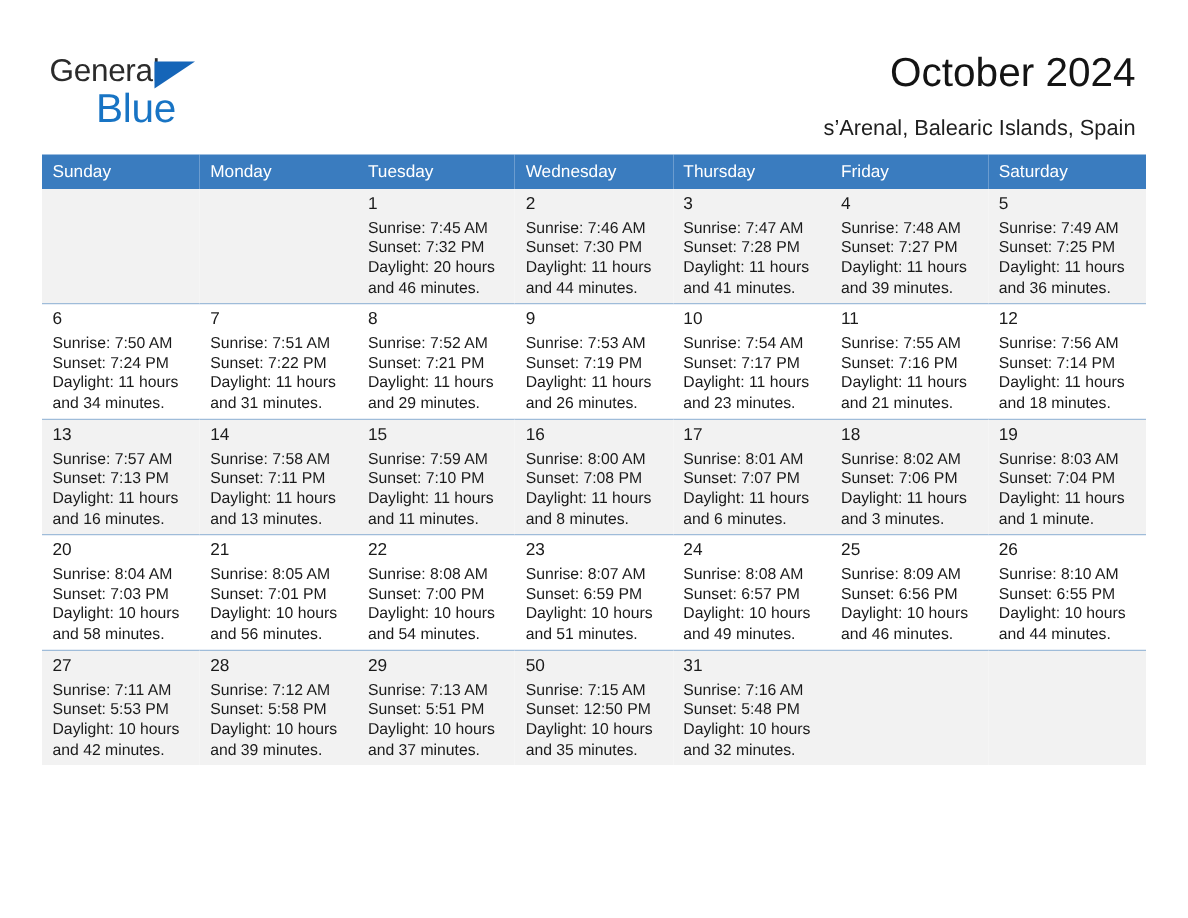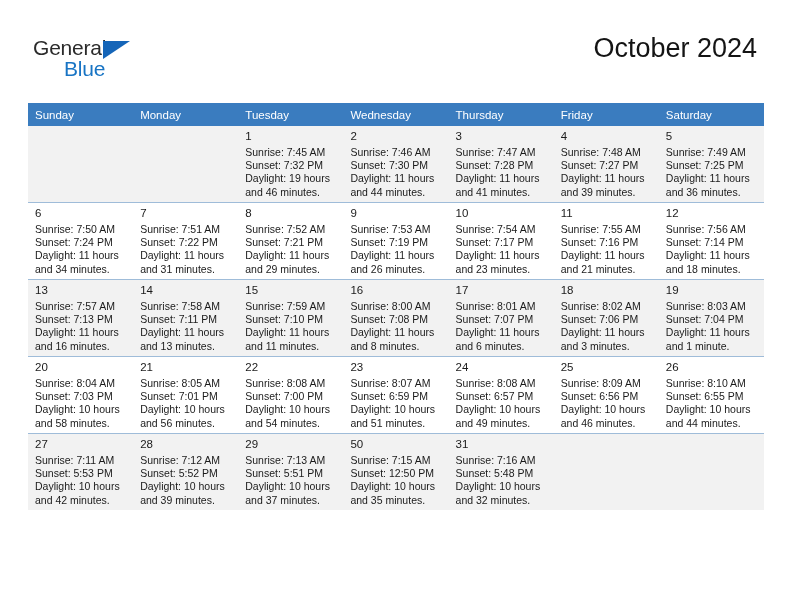--- a/index.html
+++ b/index.html
@@ -52,21 +52,21 @@
     top: 5px;
     width: 0;
     height: 0;
     border-left: 27px solid #1565b8;
     border-bottom: 18px solid transparent;
   }
   .brand-blue {
     position: absolute;
     left: 31px;
     top: 21px;
-    font-size: 21px;
+    font-size: 27px;
     letter-spacing: -0.2px;
     color: #1874c4;
     font-family: "Liberation Sans", sans-serif;
   }
   .title {
     position: absolute;
     right: 35px;
     top: 33px;
     font-size: 27px;
     color: #141414;
@@ -150,20 +150,21 @@
 
 <div class="page">
 
   <div class="header">
     <div class="brand">
       <span class="brand-general">General</span>
       <span class="brand-triangle"></span>
       <span class="brand-blue">Blue</span>
     </div>
     <div class="title">October 2024</div>
+    <div class="subtitle">s’Arenal, Balearic Islands, Spain</div>
   </div>
 
   <table class="calendar">
     <thead>
       <tr>
         <th>Sunday</th>
         <th>Monday</th>
         <th>Tuesday</th>
         <th>Wednesday</th>
         <th>Thursday</th>
@@ -177,21 +178,21 @@
             <div class="cell-inner"></div>
           </td>
           <td class="empty-cell">
             <div class="cell-inner"></div>
           </td>
           <td>
             <div class="cell-inner">
               <div class="daynum">1</div>
               <div class="detail">Sunrise: 7:45 AM</div>
               <div class="detail">Sunset: 7:32 PM</div>
-              <div class="detail wrap">Daylight: 19 hours and 46 minutes.</div>
+              <div class="detail wrap">Daylight: 20 hours and 46 minutes.</div>
             </div>
           </td>
           <td>
             <div class="cell-inner">
               <div class="daynum">2</div>
               <div class="detail">Sunrise: 7:46 AM</div>
               <div class="detail">Sunset: 7:30 PM</div>
               <div class="detail wrap">Daylight: 11 hours and 44 minutes.</div>
             </div>
           </td>
@@ -400,21 +401,21 @@
               <div class="daynum">27</div>
               <div class="detail">Sunrise: 7:11 AM</div>
               <div class="detail">Sunset: 5:53 PM</div>
               <div class="detail wrap">Daylight: 10 hours and 42 minutes.</div>
             </div>
           </td>
           <td>
             <div class="cell-inner">
               <div class="daynum">28</div>
               <div class="detail">Sunrise: 7:12 AM</div>
-              <div class="detail">Sunset: 5:52 PM</div>
+              <div class="detail">Sunset: 5:58 PM</div>
               <div class="detail wrap">Daylight: 10 hours and 39 minutes.</div>
             </div>
           </td>
           <td>
             <div class="cell-inner">
               <div class="daynum">29</div>
               <div class="detail">Sunrise: 7:13 AM</div>
               <div class="detail">Sunset: 5:51 PM</div>
               <div class="detail wrap">Daylight: 10 hours and 37 minutes.</div>
             </div>

